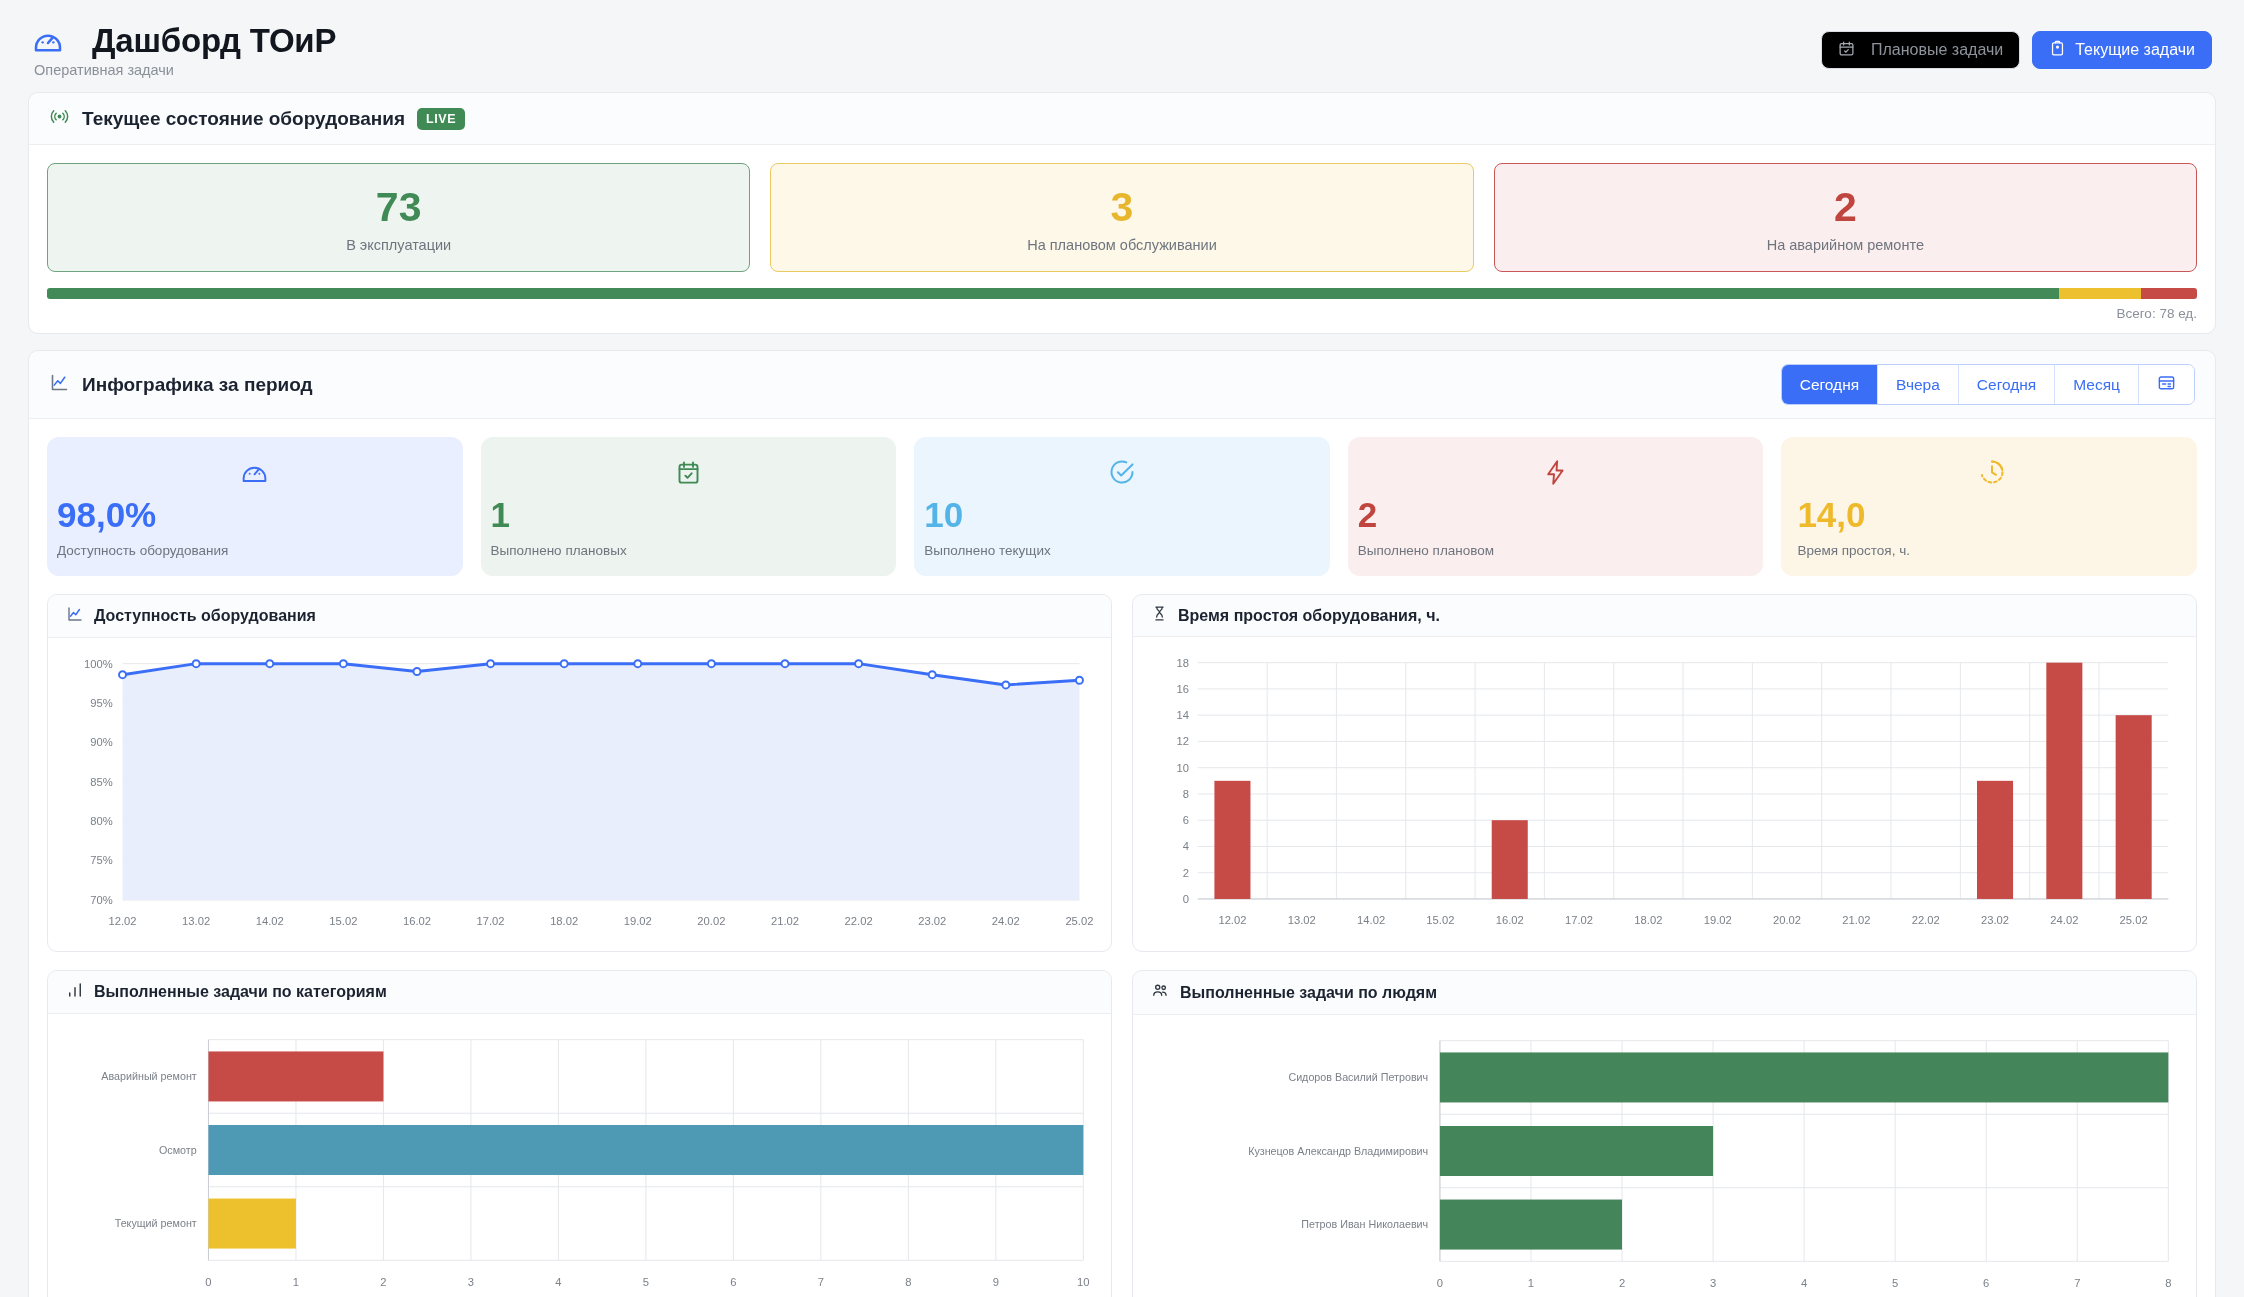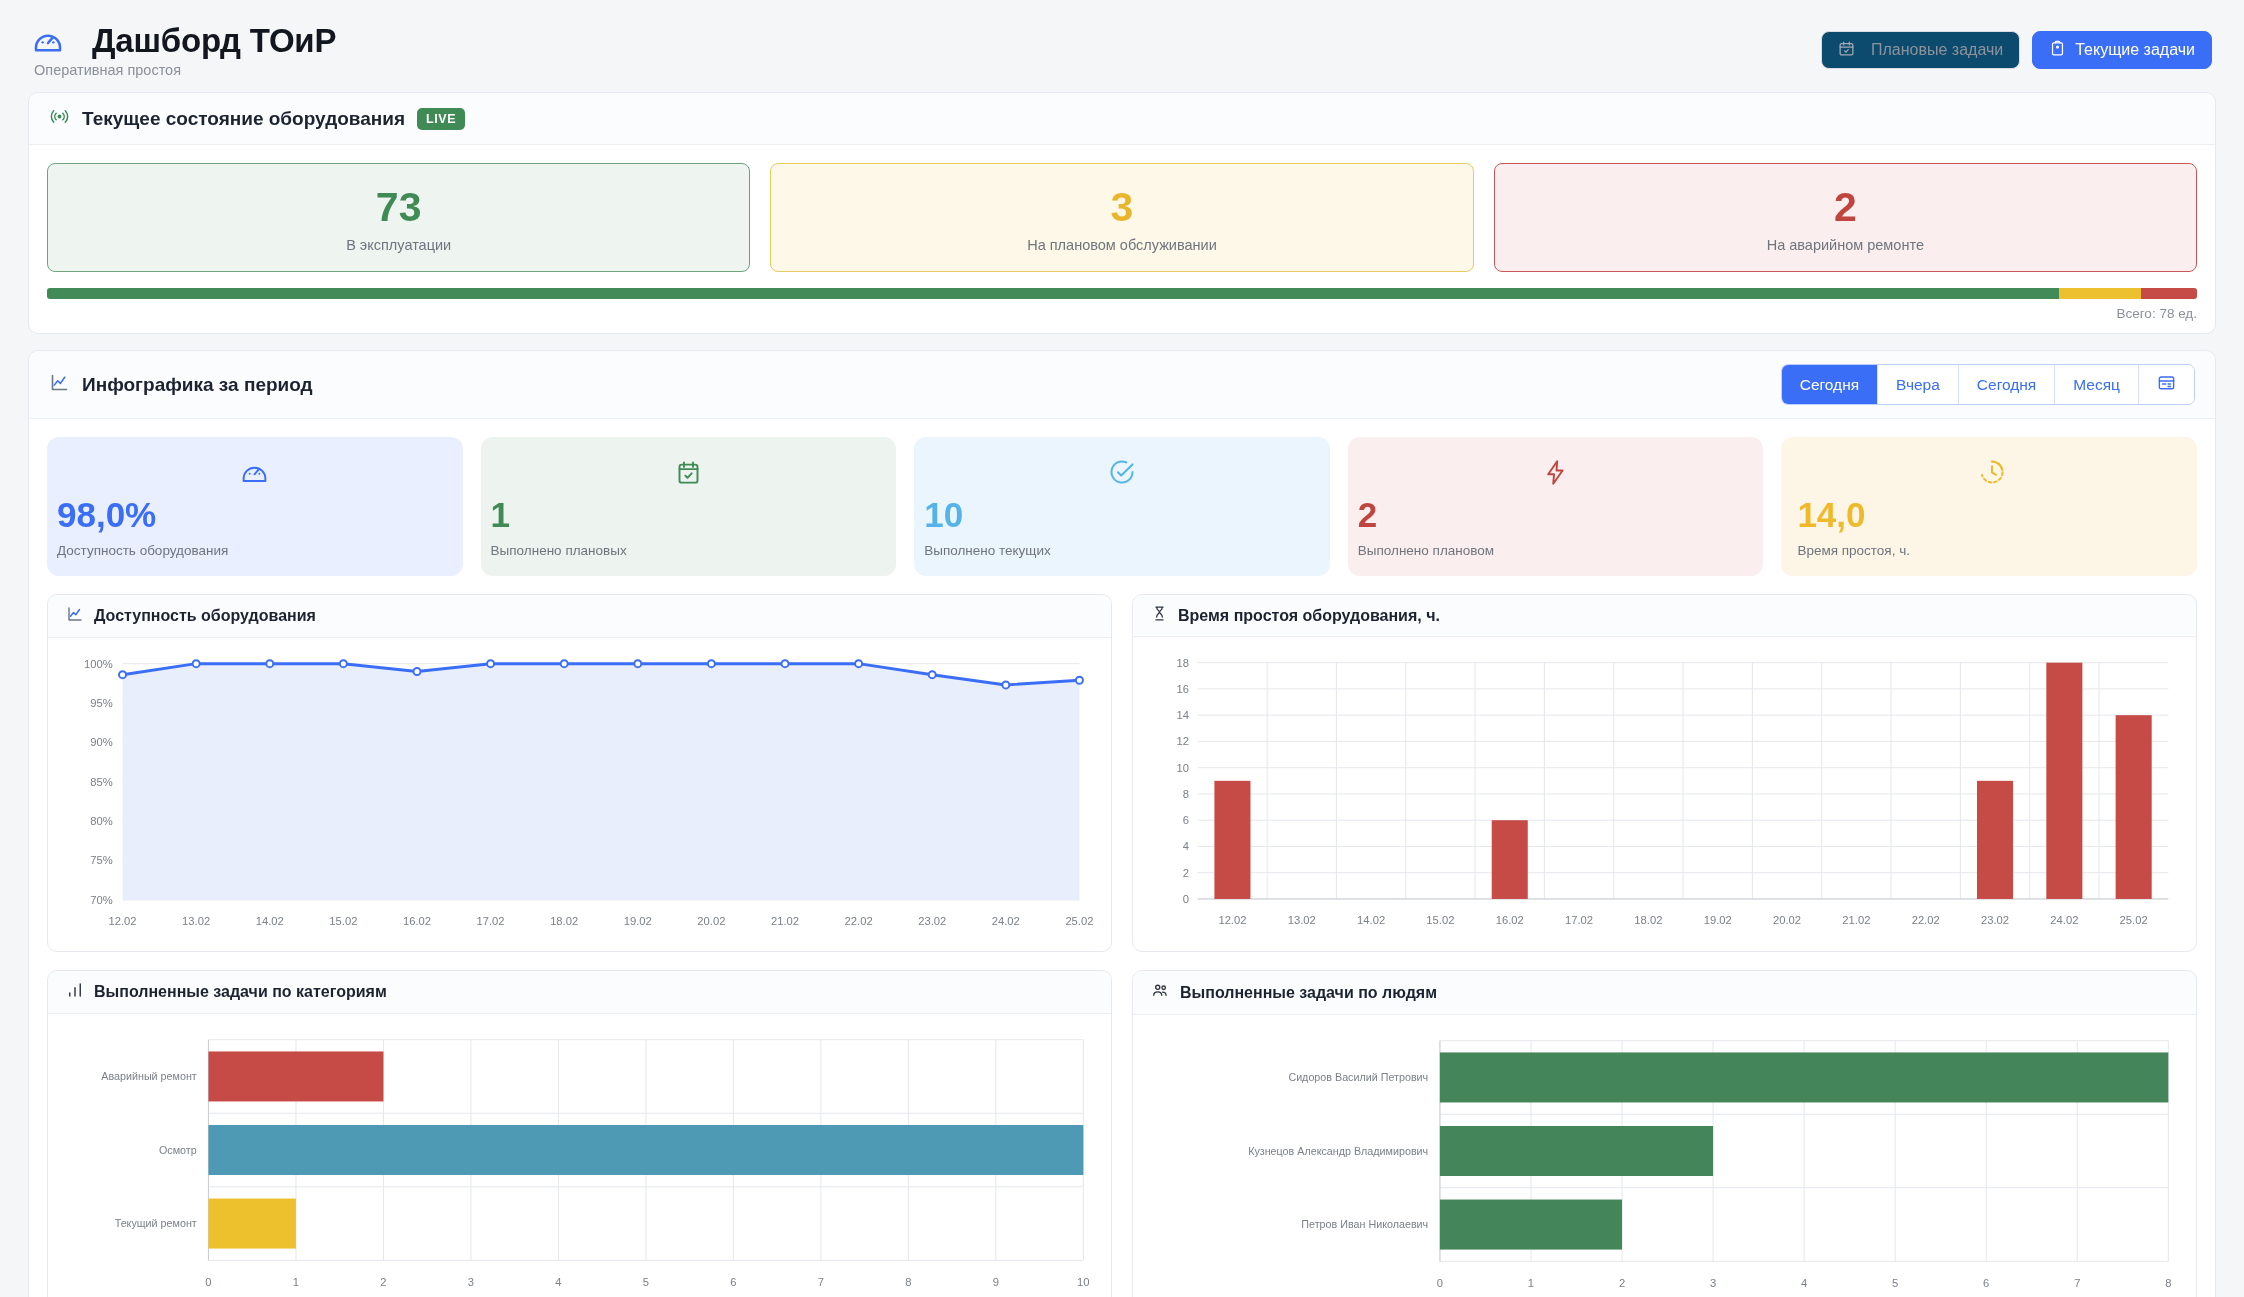--- a/index.html
+++ b/index.html
@@ -21,21 +21,21 @@
   .brand-title { font-size: 33px; font-weight: 700; letter-spacing: -0.2px; color: #12171f; }
   .brand-sub { font-size: 14.5px; color: #8a9099; margin-left: 2px; }
   .gauge-ico { width: 32px; height: 32px; display: block; }
 
   .topbtns { display: flex; align-items: center; gap: 12px; padding-top: 9px; }
   .btn {
     display: inline-flex; align-items: center; gap: 9px;
     height: 38px; padding: 0 16px; border-radius: 8px;
     font-size: 16px; line-height: 1; white-space: nowrap; cursor: pointer;
   }
-  .btn-outline { background: #0c4a6e; border: 1px solid #d9dde3; color: #8d939b; gap: 16px; }
+  .btn-outline { background: #000000; border: 1px solid #d9dde3; color: #8d939b; gap: 16px; }
   .btn-primary { background: #3b6ef6; border: 1px solid #3b6ef6; color: #ffffff; }
 
   
   .card { background: #ffffff; border: 1px solid #e7e9ee; border-radius: 10px; }
   .card-head {
     display: flex; align-items: center; justify-content: space-between;
     padding: 13px 20px; border-bottom: 1px solid #eceef2;
     background: #fbfcfd; border-radius: 10px 10px 0 0;
   }
   .card-head-left { display: flex; align-items: center; gap: 12px; }
@@ -116,21 +116,21 @@
         <span>
           <svg class="gauge-ico" viewBox="0 0 24 24" fill="none" stroke="#3b6ef6" stroke-width="1.9" stroke-linecap="round" stroke-linejoin="round">
             <path d="M3 17a9 9 0 0 1 18 0v2H3v-2z"></path>
             <path d="M15.5 9.5 12 13.5"></path>
             <circle cx="8" cy="13" r=".9" fill="#3b6ef6" stroke="none"></circle>
             <circle cx="16" cy="13" r=".9" fill="#3b6ef6" stroke="none"></circle>
           </svg>
         </span>
         <span class="brand-title">Дашборд ТОиР</span>
       </div>
-      <span class="brand-sub">Оперативная простоя</span>
+      <span class="brand-sub">Оперативная задачи</span>
     </div>
 
     <div class="topbtns">
       <button class="btn btn-outline">
         <span>
           <svg width="17" height="17" viewBox="0 0 24 24" fill="none" stroke="#a4a9b1" stroke-width="1.8" stroke-linecap="round" stroke-linejoin="round">
             <rect x="3" y="5" width="18" height="16" rx="2"></rect>
               <path d="M3 10h18M8 3v4M16 3v4M9.5 15.5l1.7 1.7 3.3-3.6"></path>
           </svg>
         </span>

